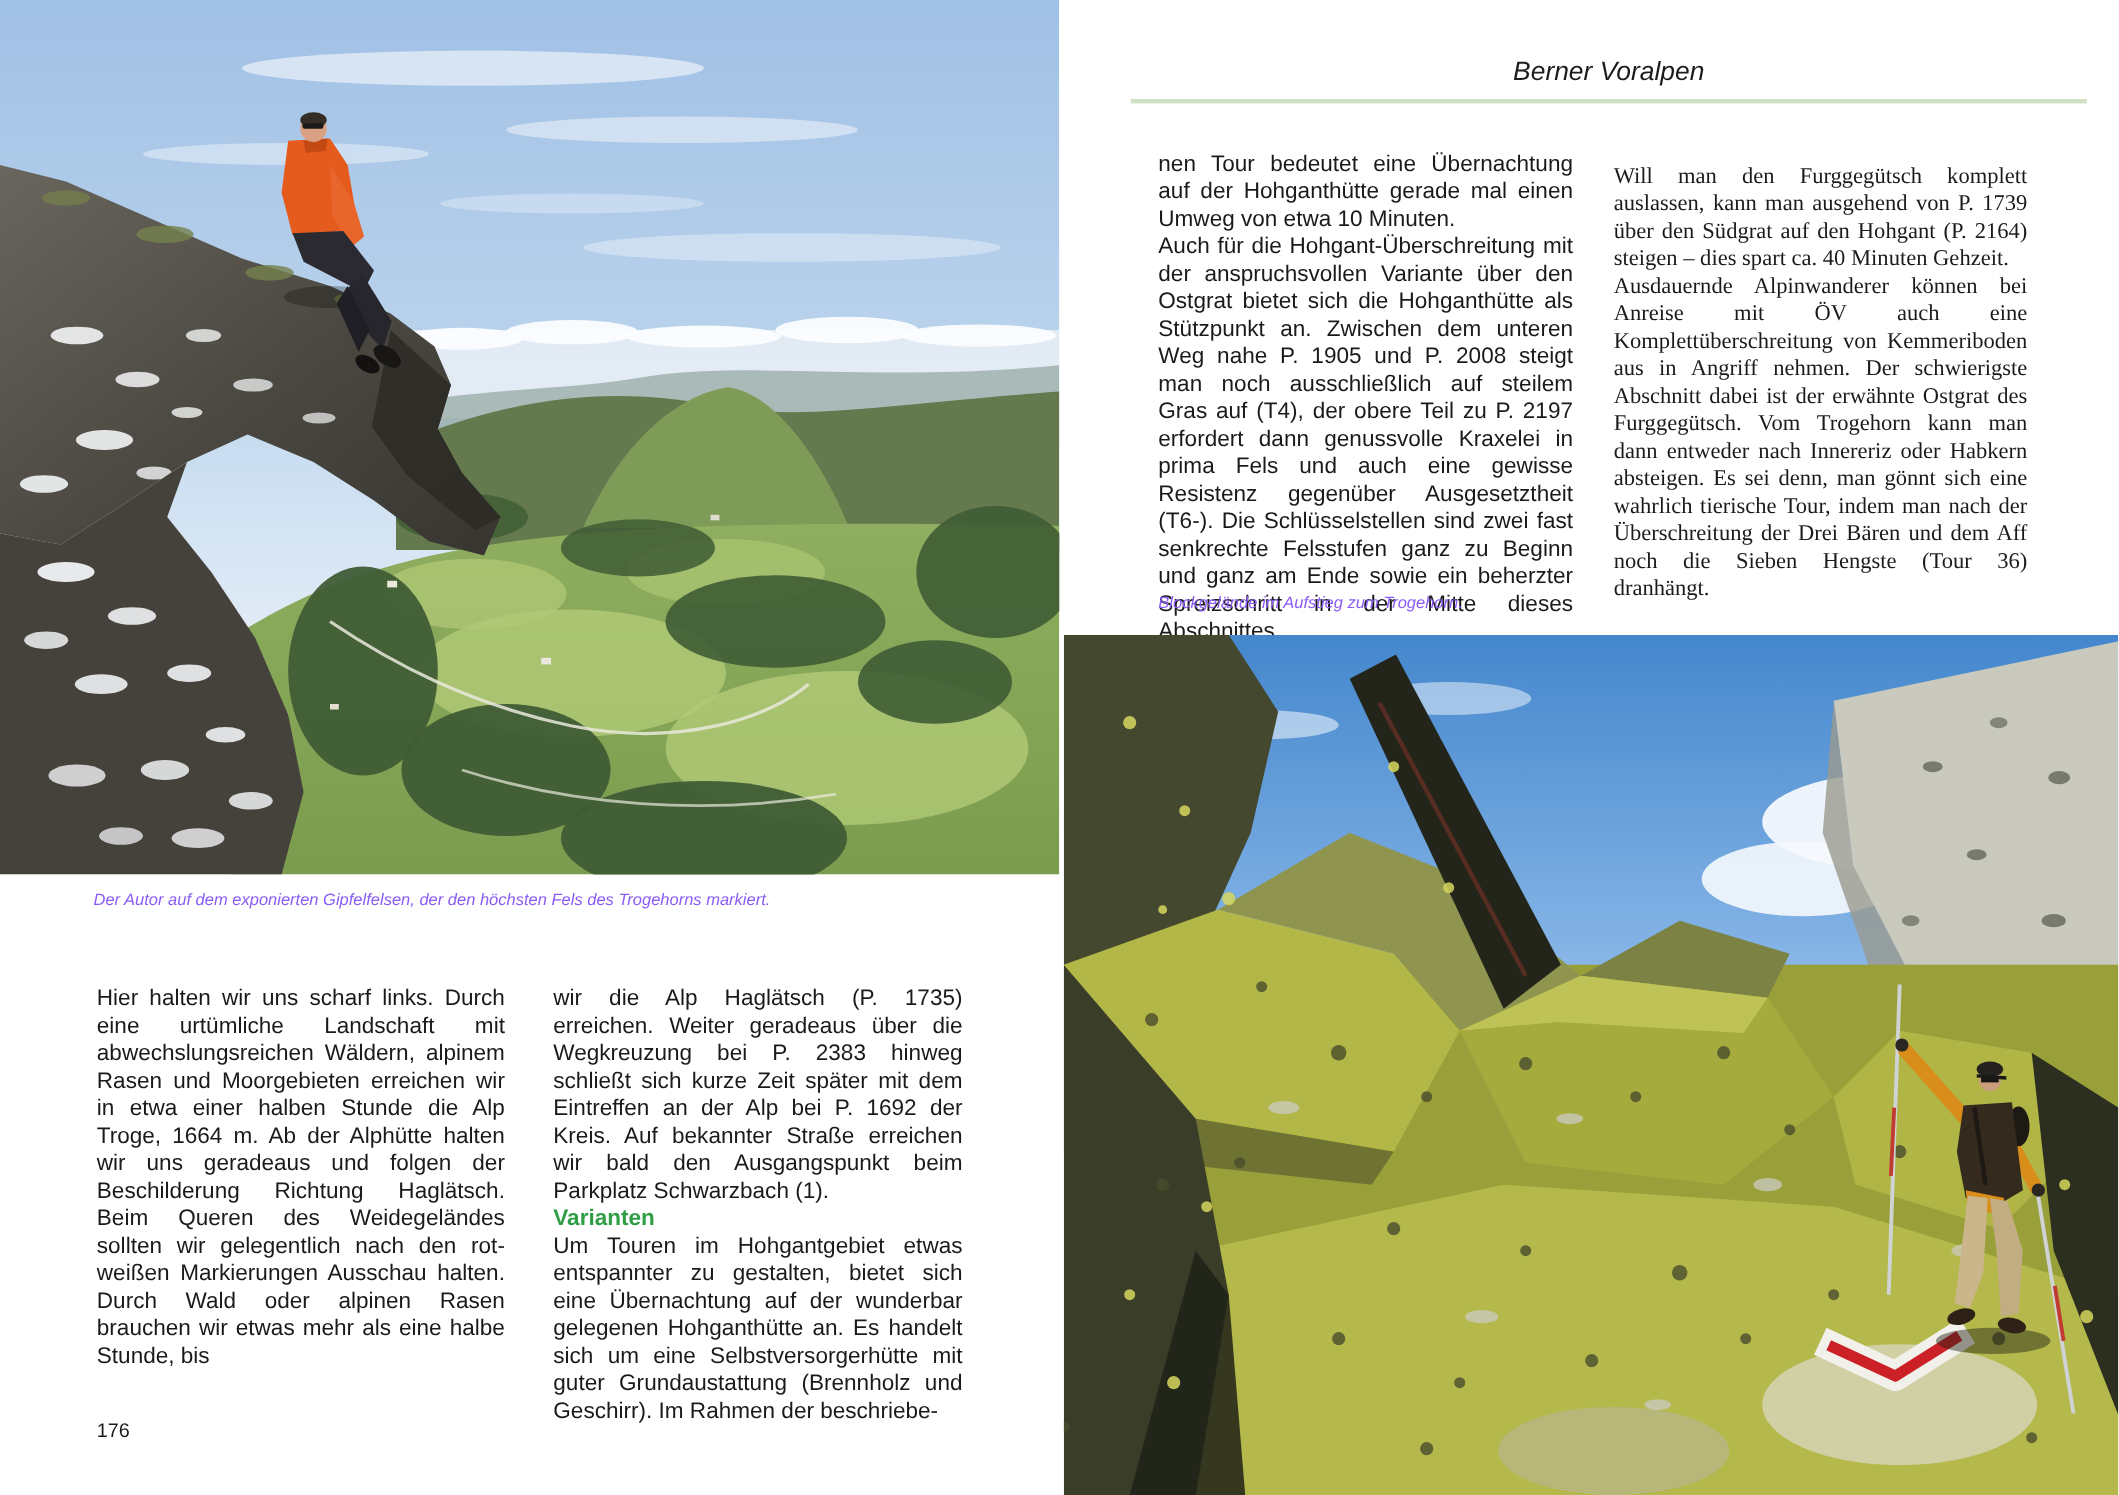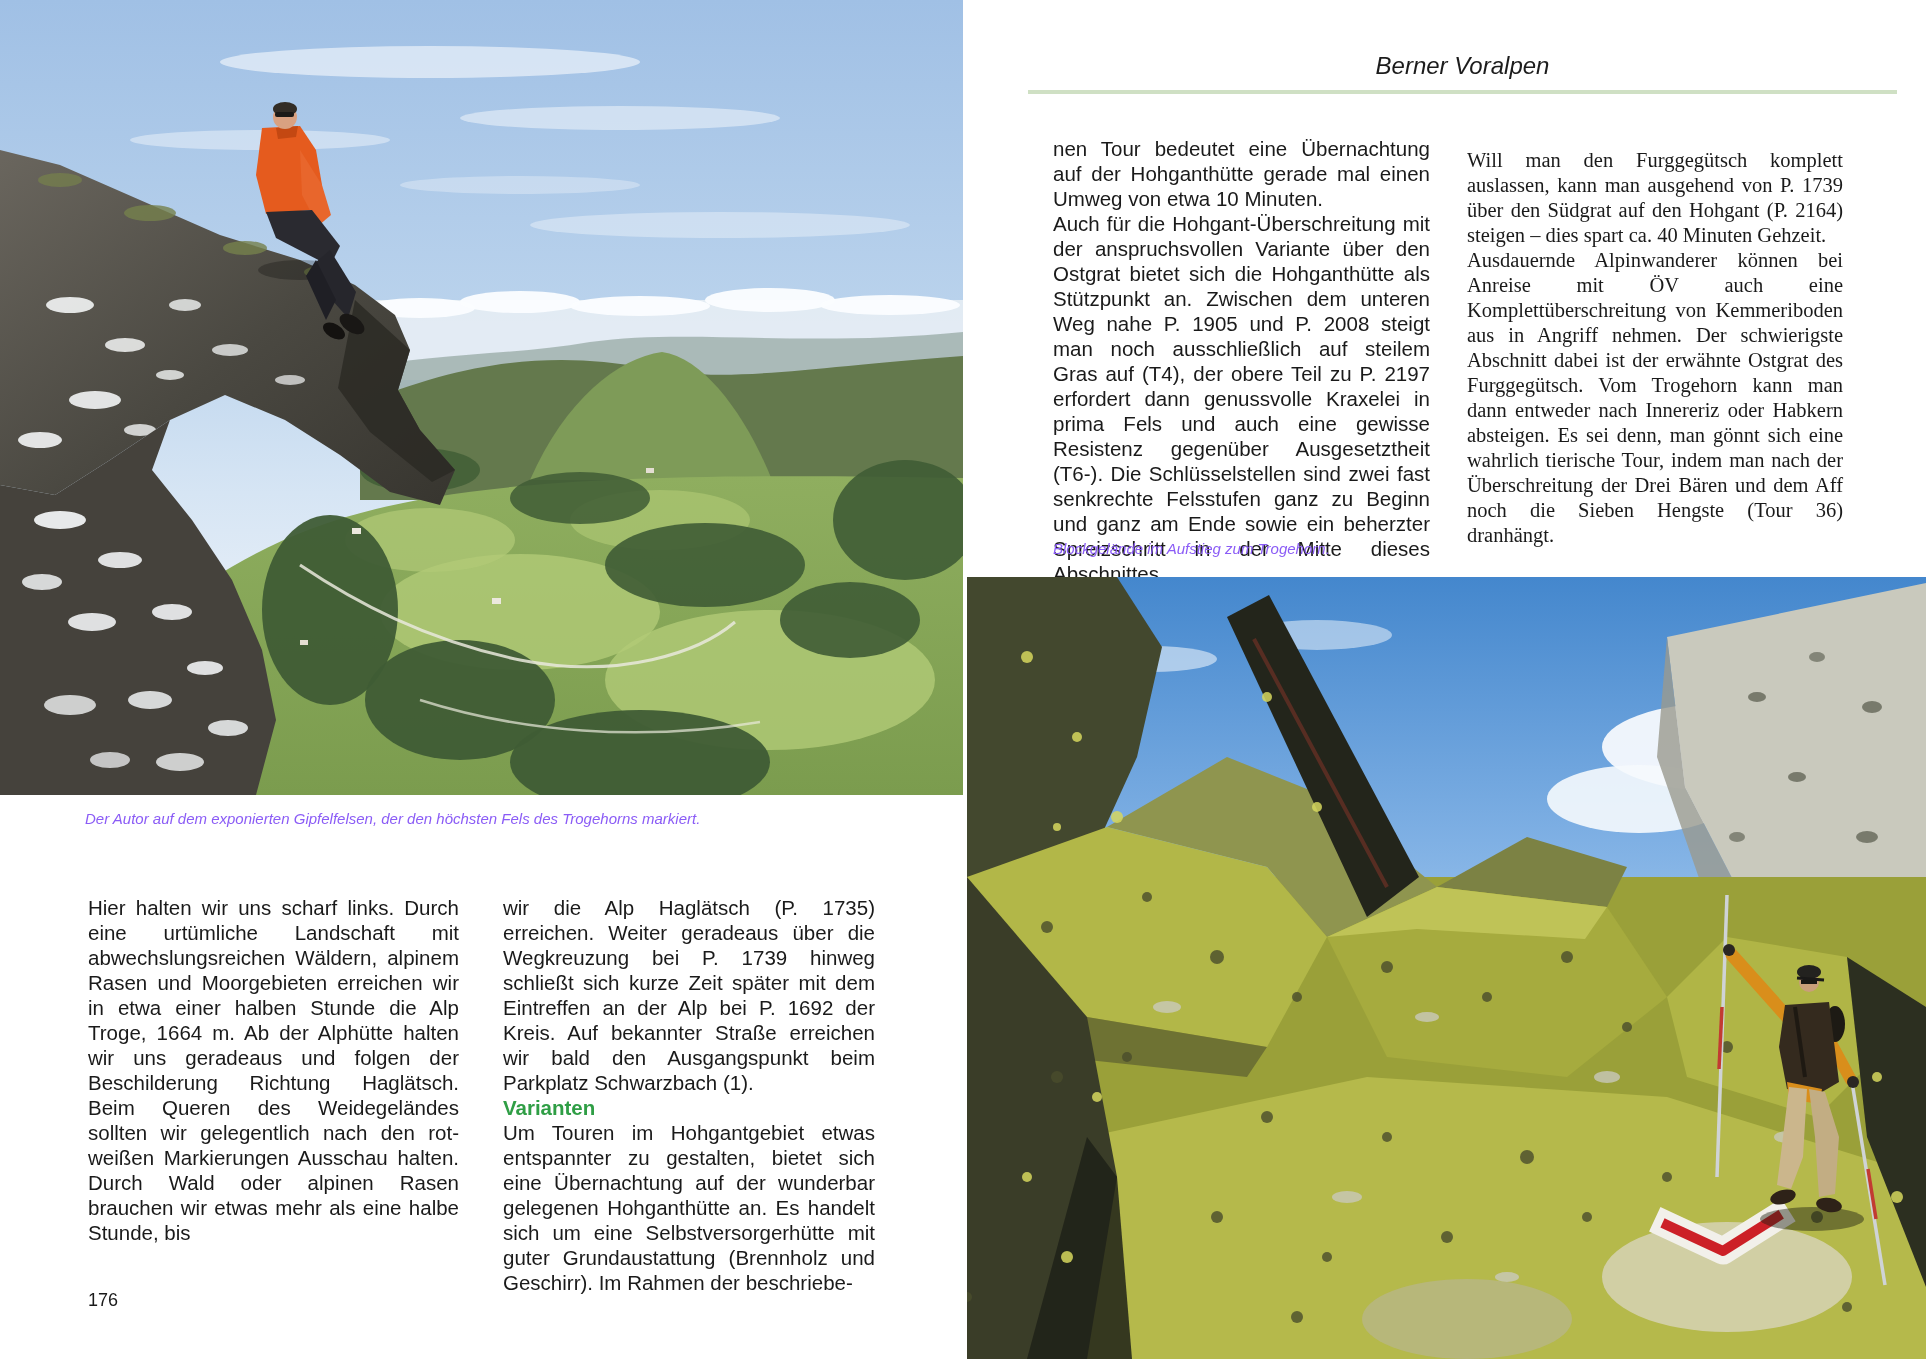--- a/index.html
+++ b/index.html
@@ -162,21 +162,21 @@
     </svg>
   </div>
 
   <div class="caption" style="left:85px;top:806px;width:800px;">Der Autor auf dem exponierten Gipfelfelsen, der den höchsten Fels des Trogehorns markiert.</div>
 
   <div class="bodycol" style="left:88px;top:863px;width:371px;" lang="de">
     <p>Hier halten wir uns scharf links. Durch eine urtümliche Landschaft mit abwechslungsreichen Wäldern, alpinem Rasen und Moorgebieten erreichen wir in etwa einer halben Stunde die Alp Troge, 1664 m. Ab der Alphütte halten wir uns geradeaus und folgen der Beschilderung Richtung Haglätsch. Beim Queren des Weidegeländes sollten wir gelegentlich nach den rot-weißen Markierungen Ausschau halten. Durch Wald oder alpinen Rasen brauchen wir etwas mehr als eine halbe Stunde, bis</p>
   </div>
 
   <div class="bodycol" style="left:503px;top:863px;width:372px;" lang="de">
-    <p>wir die Alp Haglätsch (P. 1735) erreichen. Weiter geradeaus über die Wegkreuzung bei P. 1739 hinweg schließt sich kurze Zeit später mit dem Eintreffen an der Alp bei P. 1692 der Kreis. Auf bekannter Straße erreichen wir bald den Ausgangspunkt beim Parkplatz Schwarzbach (1).</p>
+    <p>wir die Alp Haglätsch (P. 1735) erreichen. Weiter geradeaus über die Wegkreuzung bei P. 2383 hinweg schließt sich kurze Zeit später mit dem Eintreffen an der Alp bei P. 1692 der Kreis. Auf bekannter Straße erreichen wir bald den Ausgangspunkt beim Parkplatz Schwarzbach (1).</p>
     <p class="subhead">Varianten</p>
     <p>Um Touren im Hohgantgebiet etwas entspannter zu gestalten, bietet sich eine Übernachtung auf der wunderbar gelegenen Hohganthütte an. Es handelt sich um eine Selbstversorgerhütte mit guter Grundaustattung (Brennholz und Geschirr). Im Rahmen der beschriebe-</p>
   </div>
 
   <div class="pagenum">176</div>
 
   <div class="runhead">Berner Voralpen</div>
   <div class="rule"></div>
 
   <div class="bodycol" style="left:1053px;top:104px;width:377px;" lang="de">

